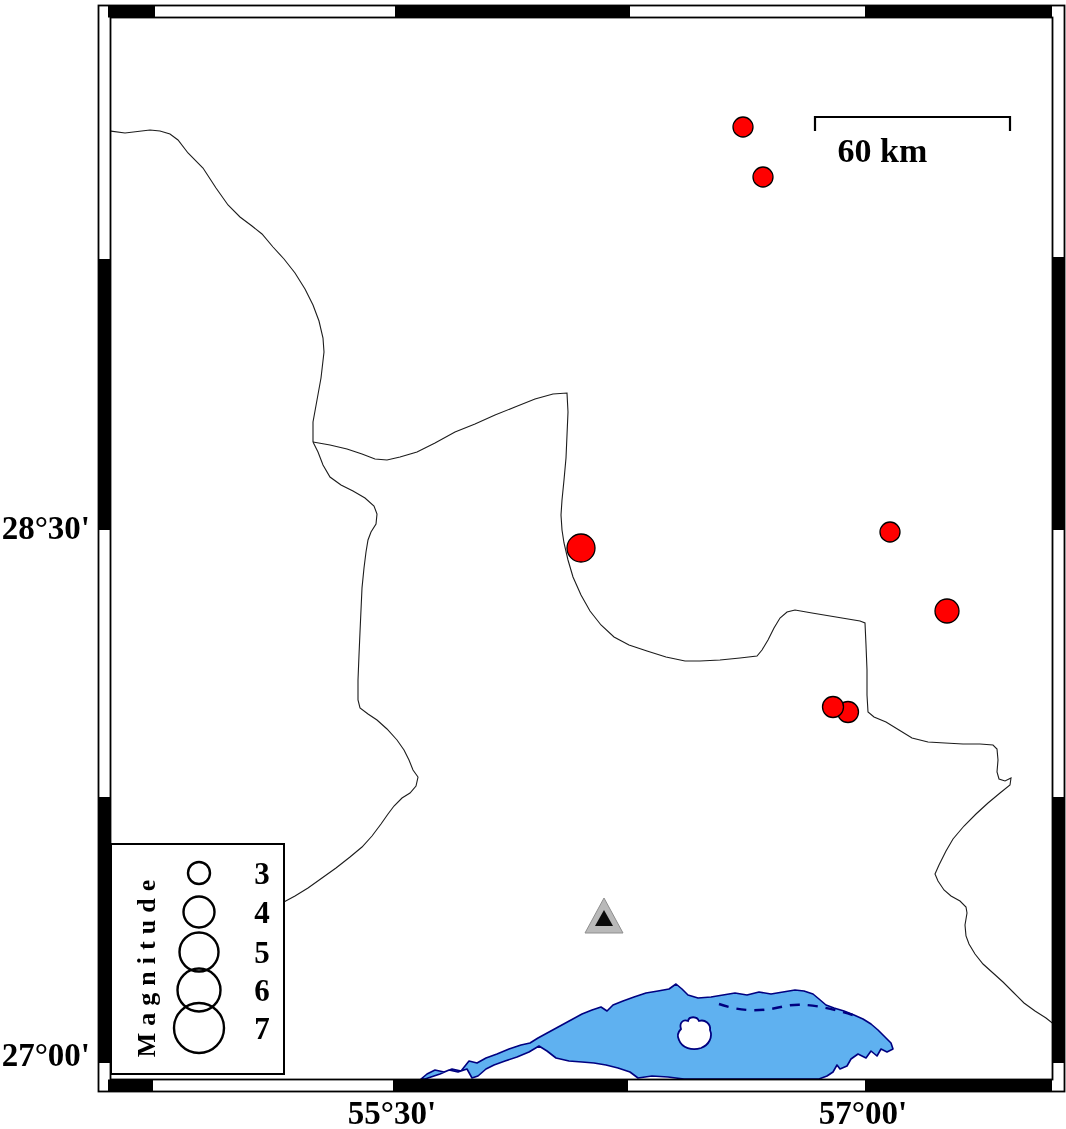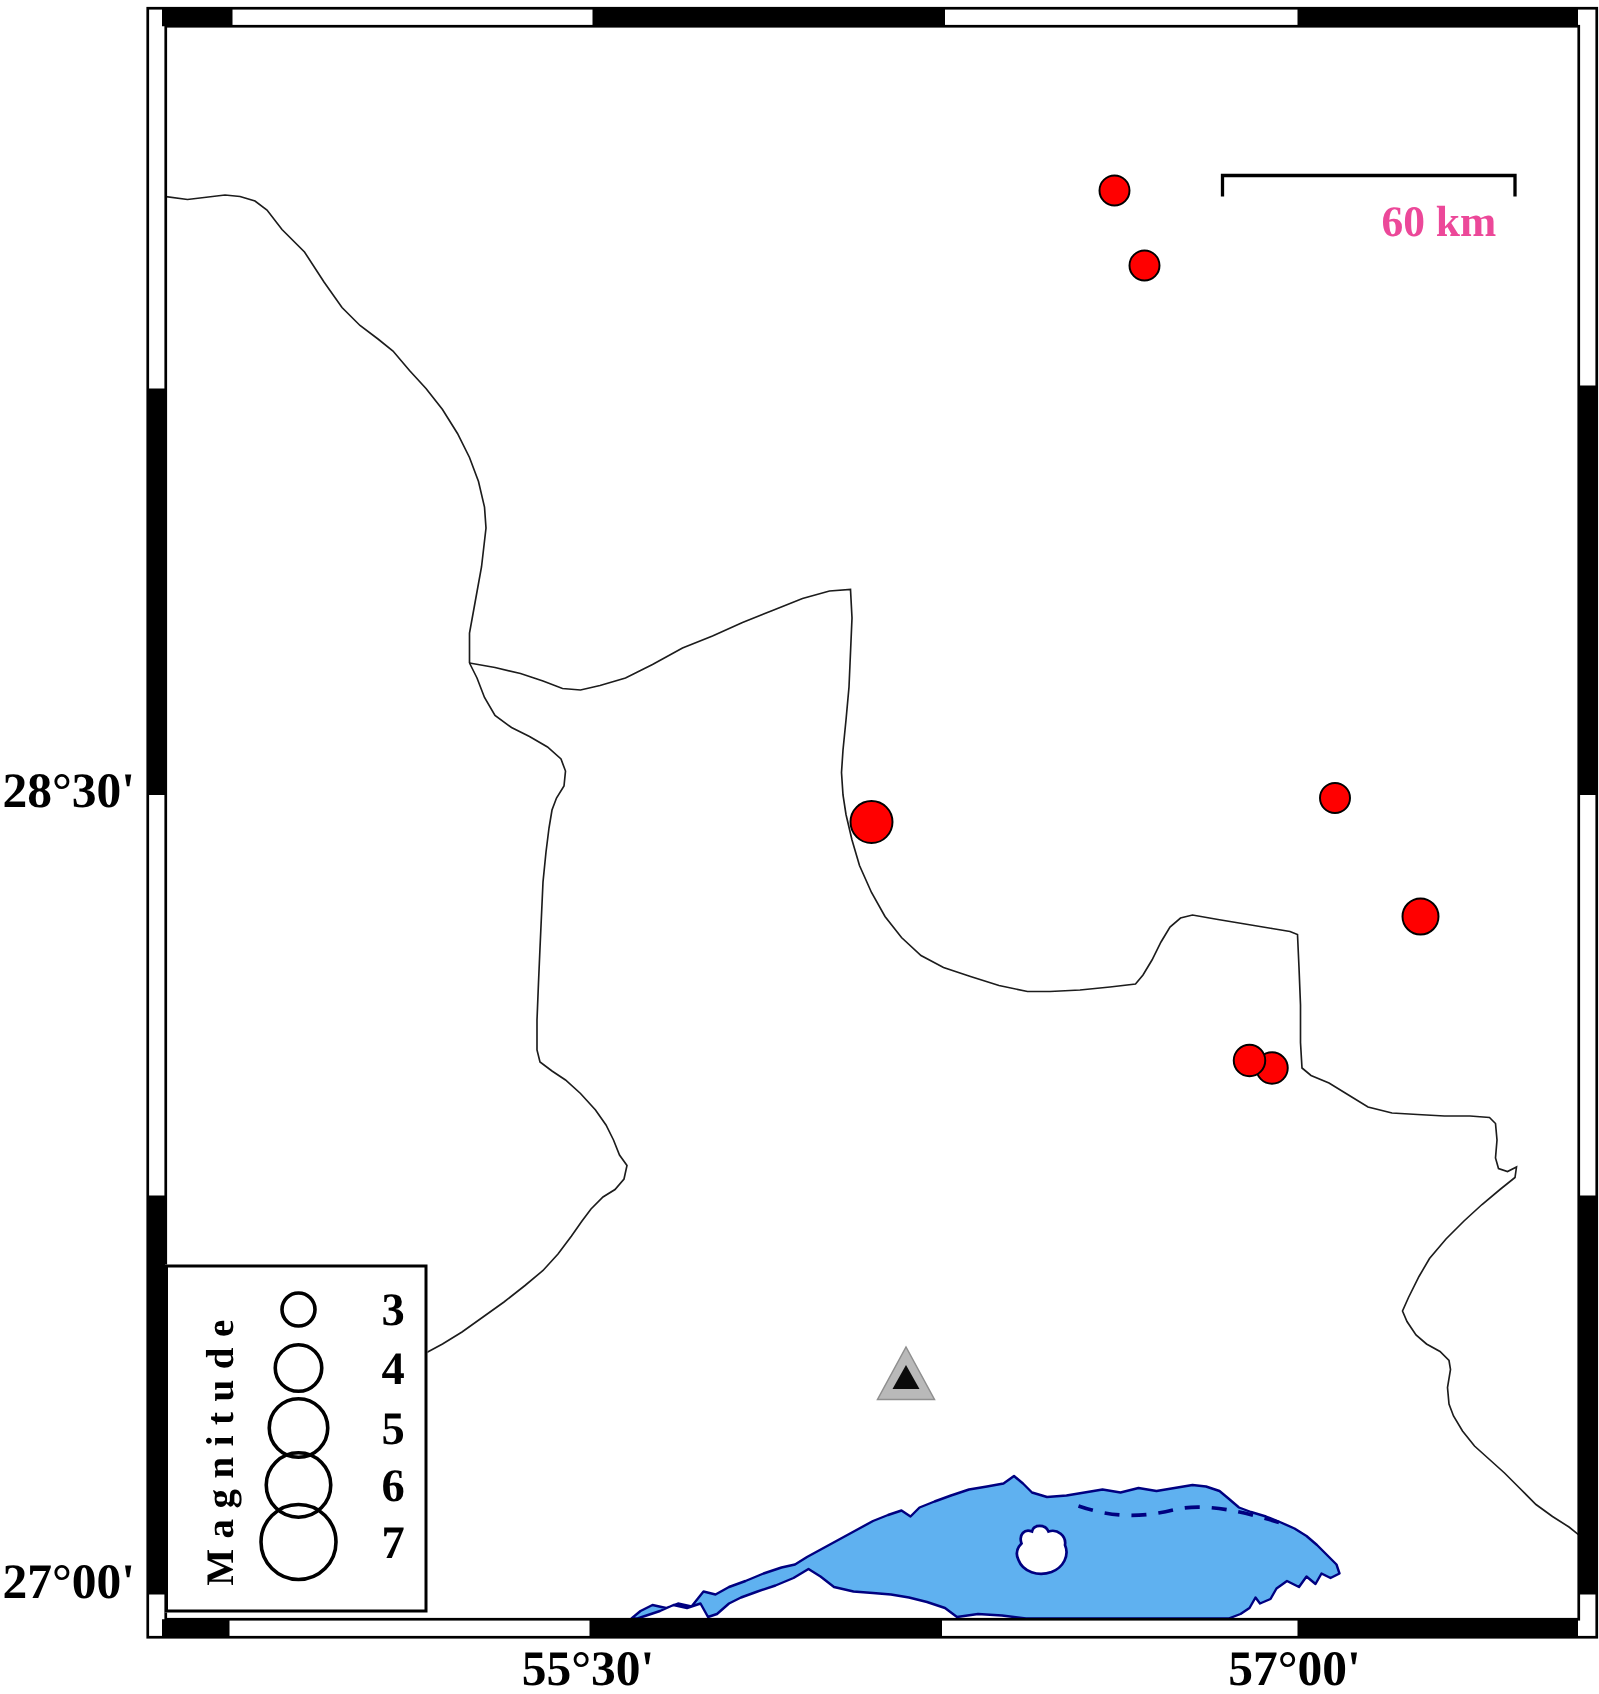--- a/index.html
+++ b/index.html
@@ -2,22 +2,22 @@
 <html><head>
 <meta charset="utf-8">
 <style>
   html,body{margin:0;padding:0;background:#ffffff;}
   #canvas{position:relative;width:1066px;height:1129px;background:#ffffff;overflow:hidden;
           font-family:"Liberation Serif","DejaVu Serif",serif;}
   #map-svg{position:absolute;left:0;top:0;}
   .axis-label{position:absolute;font-weight:bold;font-size:33px;color:#000;white-space:nowrap;}
   .lat-label{width:100px;text-align:right;left:-10px;line-height:38px;}
   .lon-label{width:160px;text-align:center;top:1094px;line-height:38px;}
-  .scale-label{position:absolute;top:132px;width:160px;text-align:right;
-               font-weight:bold;font-size:29px;color:#ec4899;}
+  .scale-label{position:absolute;top:132px;width:160px;text-align:left;
+               font-weight:bold;font-size:34px;color:#000000;}
   #legend-box{position:absolute;left:110px;top:843px;width:175px;height:232px;
               background:#ffffff;border:2px solid #000;box-sizing:border-box;}
   #legend-title{position:absolute;left:-65px;top:103px;width:200px;text-align:center;
                 transform:rotate(-90deg);font-weight:bold;font-size:26px;
                 letter-spacing:7px;line-height:34px;color:#000;white-space:nowrap;}
   #legend-svg{position:absolute;left:0;top:0;}
   #legend-svg text{font-family:"Liberation Serif","DejaVu Serif",serif;
                    font-weight:bold;font-size:31px;fill:#000;}
 </style>
 </head>

